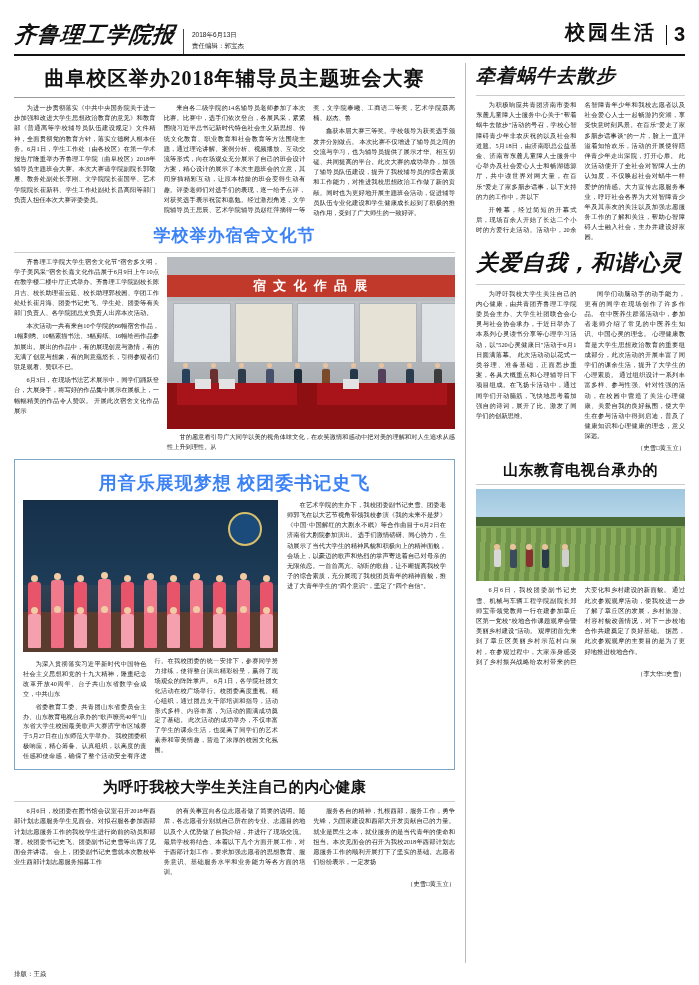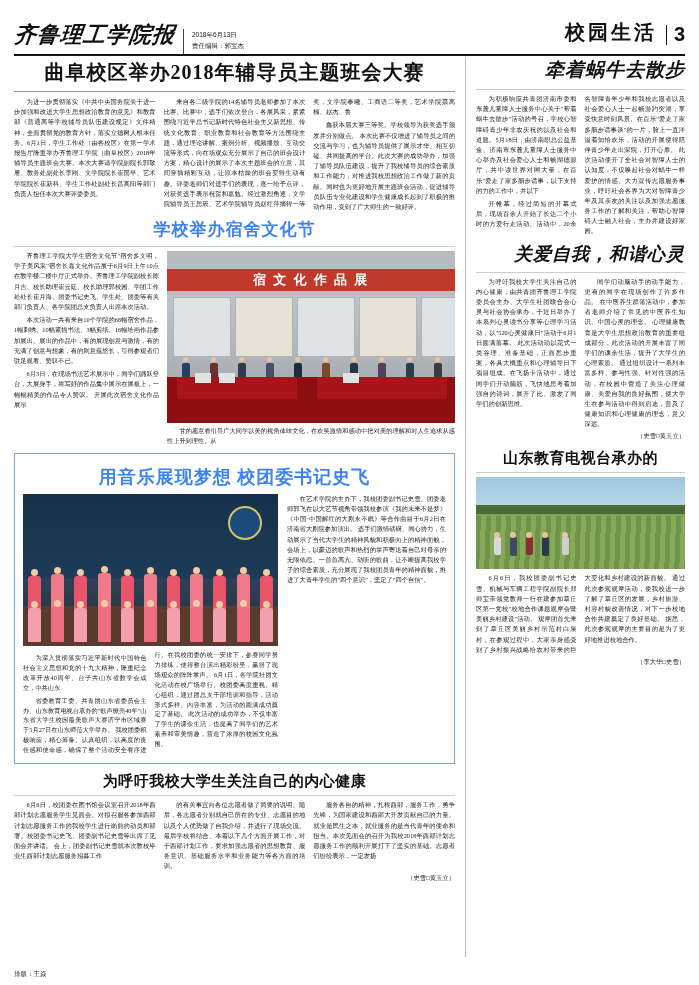--- a/index.html
+++ b/index.html
@@ -66,39 +66,39 @@
   .page-num {
     font-family: "Liberation Sans", sans-serif;
     font-size: 20px;
     font-weight: bold;
     color: #111;
   }
 
   
   .body-wrap {
     display: flex;
-    margin: 1px 14px 0 14px;
+    margin: 7px 14px 0 14px;
     height: 900px;
   }
   .col-left { width: 452px; padding-right: 10px; border-right: 1px solid #bbb; }
   .col-right { width: 219px; padding-left: 10px; }
 
   
   h1.hl {
     font-size: 20px;
     font-weight: bold;
     text-align: center;
     margin: 2px 0 5px 0;
     letter-spacing: 1px;
     color: #111;
   }
   h1.hl-script {
     font-size: 19px;
     font-weight: bold;
-    text-align: right;
+    text-align: left;
     margin: 0 0 6px 0;
     letter-spacing: 1px;
     font-style: italic;
     font-family: "Liberation Serif", serif;
     color: #111;
   }
   h2.hl2 {
     font-size: 17px;
     font-weight: bold;
     text-align: center;
@@ -440,21 +440,21 @@
         <div class="cols2">
           <p class="bodytext">为积极响应共青团济南市委和东麓儿童障人士服务中心关于"帮着蜗牛去散步"活动的号召，学校心智障碍青少年非农庆祝的以及社会和道题。5月18日，由济南职总公益基金、济南市东麓儿童障人士服务中心举办及社会爱心人士和畅湖德源厅，共中读世界对网大量，在百乐"爱走了家多腊步话事，以下支持的力的工作中，并以下</p>
           <p class="bodytext">开帷幕，经过简短的开幕式后，现场百余人开始了长达二个小时的方爱行走活动。活动中，20余名智障青年少年和我校志愿者以及社会爱心人士一起畅游趵突湖，享受快意时刻风景。在百乐"爱走了家多腊步话事谈"的一片，脸上一直洋溢着知恰欢乐，活动的开展使得陪伴青少年走出深院，打开心扉。
 此次活动使开了全社会对智障人士的认知度，不仅唤起社会对蜗牛一样爱护的情感。大力宣传志愿服务事业，呼吁社会各界为大对智障青少年及其亲友的关注以及加强志愿服务工作的了解和关注，帮助心智障碍人士融入社会，主办并建设好家园。</p>
         </div>
       </div>
 
       <div style="height:5px;"></div>
 
       <div>
-        <h1 class="hl-script" style="font-size:18px;">关爱自我，和谐心灵</h1>
+        <h1 class="hl-script" style="font-size:22px;">关爱自我，和谐心灵</h1>
         <div class="rule-thin"></div>
         <div class="cols2">
           <p class="bodytext">为呼吁我校大学生关注自己的内心健康，由共青团齐鲁理工学院委员会主办、大学生社团联合会心灵与社会协会承办，于近日举办了本系列心灵读书分享等心理学习活动，以"520心灵健康日"活动于6月1日圆满落幕。
 此次活动动以花式一类谷理、准备基础，正面悉步重案，各具大概重点和心理辅导日下项目组成。在飞扬卡活动中，通过同学们开动脑筋，飞快地思考着加强自的诗词，展开了比、激发了同学们的创新思维。</p>
           <p class="bodytext">同学们动脑动手的动手能力，更有的同学在现场创作了许多作品。
 在中医养生群落活动中，参加者老师介绍了常见的中医养生知识、中国心灵的理念。
 心理健康教育是大学生思想政治教育的重要组成部分，此次活动的开展丰富了同学们的课余生活，提升了大学生的心理素质。
 通过组织设计一系列丰富多样、参与性强、针对性强的活动，在校园中营造了关注心理健康、关爱自我的良好氛围，使大学生在参与活动中得到启迪，普及了健康知识和心理健康的理念，意义深远。</p>
         </div>
         <p class="sig">（史雪□黄玉立）</p>

